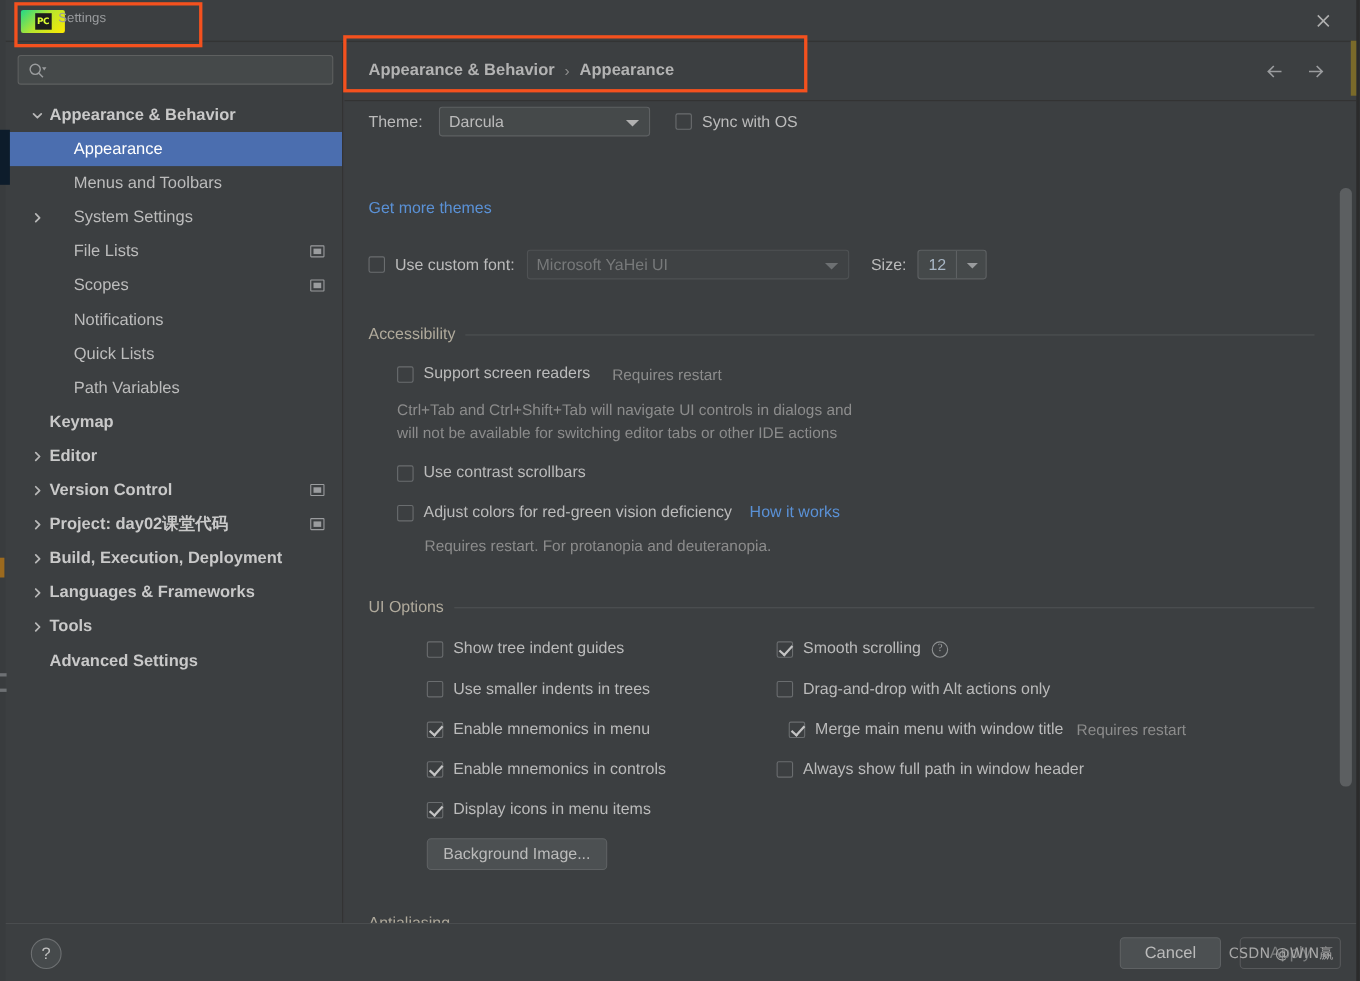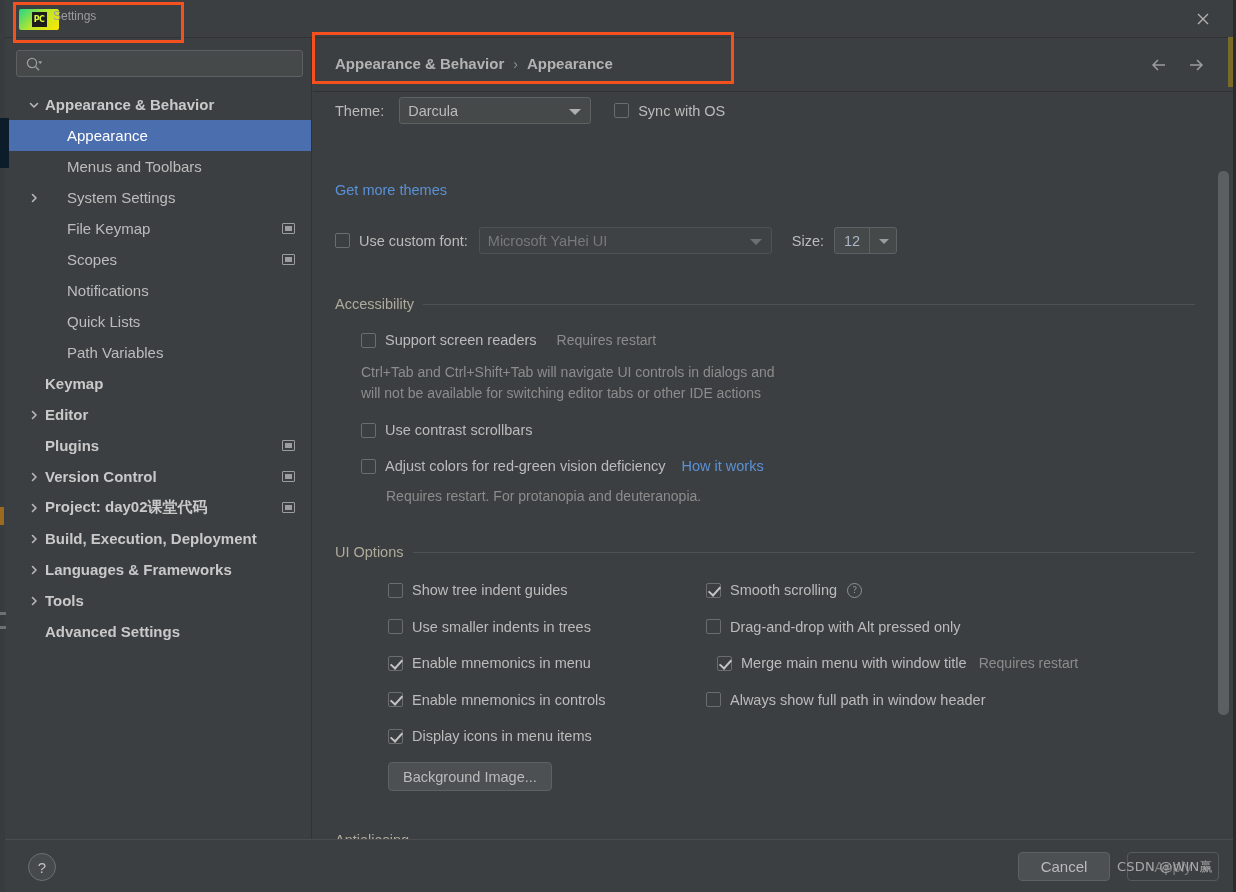--- a/index.html
+++ b/index.html
@@ -389,21 +389,21 @@
         </div>
         <div class="tree-row lvl1">
           <span class="arrow">
             <svg width="12" height="12" viewBox="0 0 12 12">
               <path d="M4.5 2.5 L8 6 L4.5 9.5" stroke="#b8b8b8" stroke-width="1.6" fill="none" stroke-linecap="round" stroke-linejoin="round"></path>
             </svg>
           </span>
           <span class="label">System Settings</span>
         </div>
         <div class="tree-row lvl1">
-          <span class="label">File Keymap</span>
+          <span class="label">File Lists</span>
           <span class="badge"></span>
         </div>
         <div class="tree-row lvl1">
           <span class="label">Scopes</span>
           <span class="badge"></span>
         </div>
         <div class="tree-row lvl1">
           <span class="label">Notifications</span>
         </div>
         <div class="tree-row lvl1">
@@ -415,24 +415,20 @@
         <div class="tree-row lvl0">
           <span class="label">Keymap</span>
         </div>
         <div class="tree-row lvl0">
           <span class="arrow">
             <svg width="12" height="12" viewBox="0 0 12 12">
               <path d="M4.5 2.5 L8 6 L4.5 9.5" stroke="#b8b8b8" stroke-width="1.6" fill="none" stroke-linecap="round" stroke-linejoin="round"></path>
             </svg>
           </span>
           <span class="label">Editor</span>
-        </div>
-        <div class="tree-row lvl0">
-          <span class="label">Plugins</span>
-          <span class="badge"></span>
         </div>
         <div class="tree-row lvl0">
           <span class="arrow">
             <svg width="12" height="12" viewBox="0 0 12 12">
               <path d="M4.5 2.5 L8 6 L4.5 9.5" stroke="#b8b8b8" stroke-width="1.6" fill="none" stroke-linecap="round" stroke-linejoin="round"></path>
             </svg>
           </span>
           <span class="label">Version Control</span>
           <span class="badge"></span>
         </div>
@@ -589,21 +585,21 @@
           </div>
         </div>
       <div id="ui-right-col">
           <div class="row" style="left: 393px; top: 489px;">
             <span class="cb checked"></span>
             <span class="lbl" style="margin-left:9px;">Smooth scrolling</span>
             <span class="help-circle" style="margin-left:10px;">?</span>
           </div>
           <div class="row" style="left: 393px; top: 525.5px;">
             <span class="cb"></span>
-            <span class="lbl" style="margin-left:9px;">Drag-and-drop with Alt pressed only</span>
+            <span class="lbl" style="margin-left:9px;">Drag-and-drop with Alt actions only</span>
           </div>
           <div class="row" style="left: 404px; top: 562px;">
             <span class="cb checked"></span>
             <span class="lbl" style="margin-left:9px;">Merge main menu with window title</span>
             <span class="lbl-dim" style="margin-left:12px;">Requires restart</span>
           </div>
           <div class="row" style="left: 393px; top: 598.5px;">
             <span class="cb"></span>
             <span class="lbl" style="margin-left:9px;">Always show full path in window header</span>
           </div>

